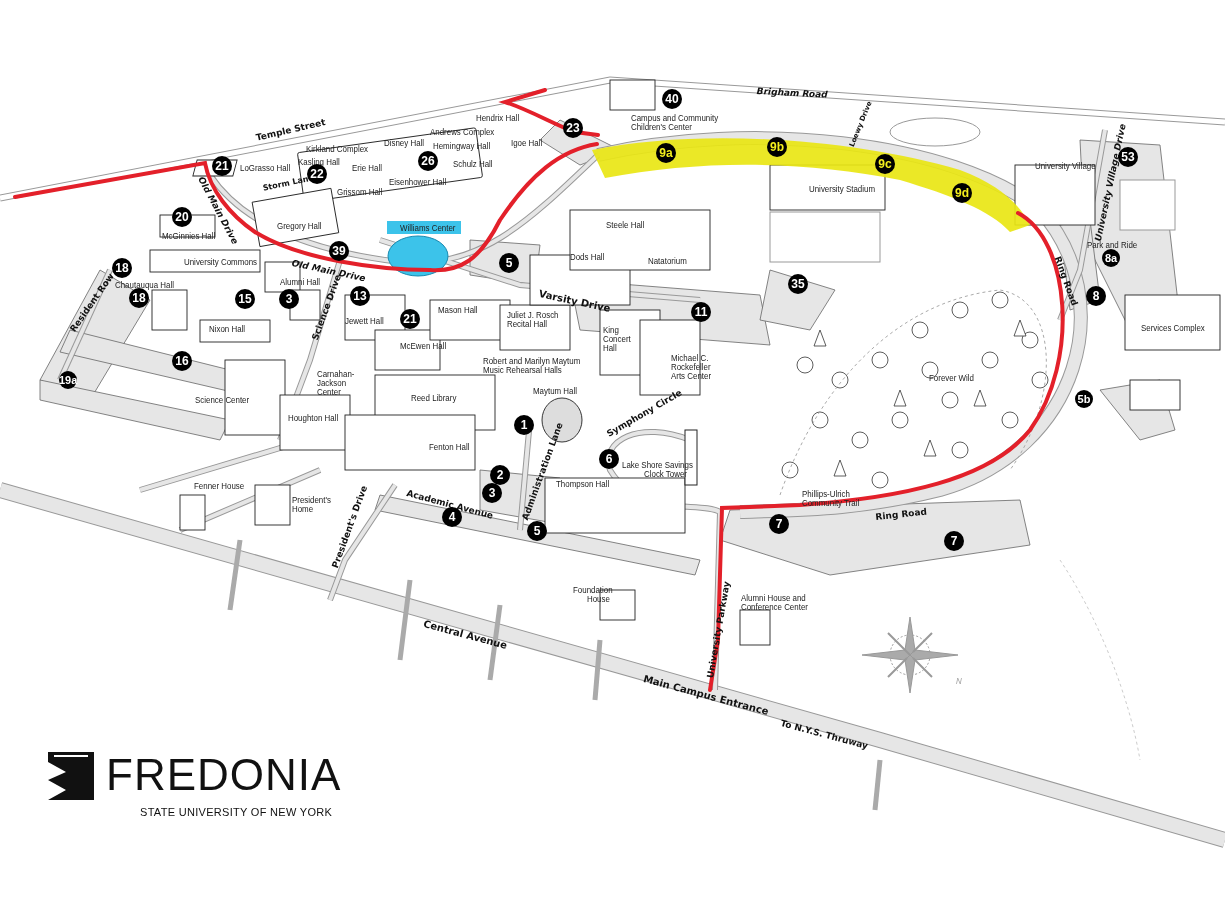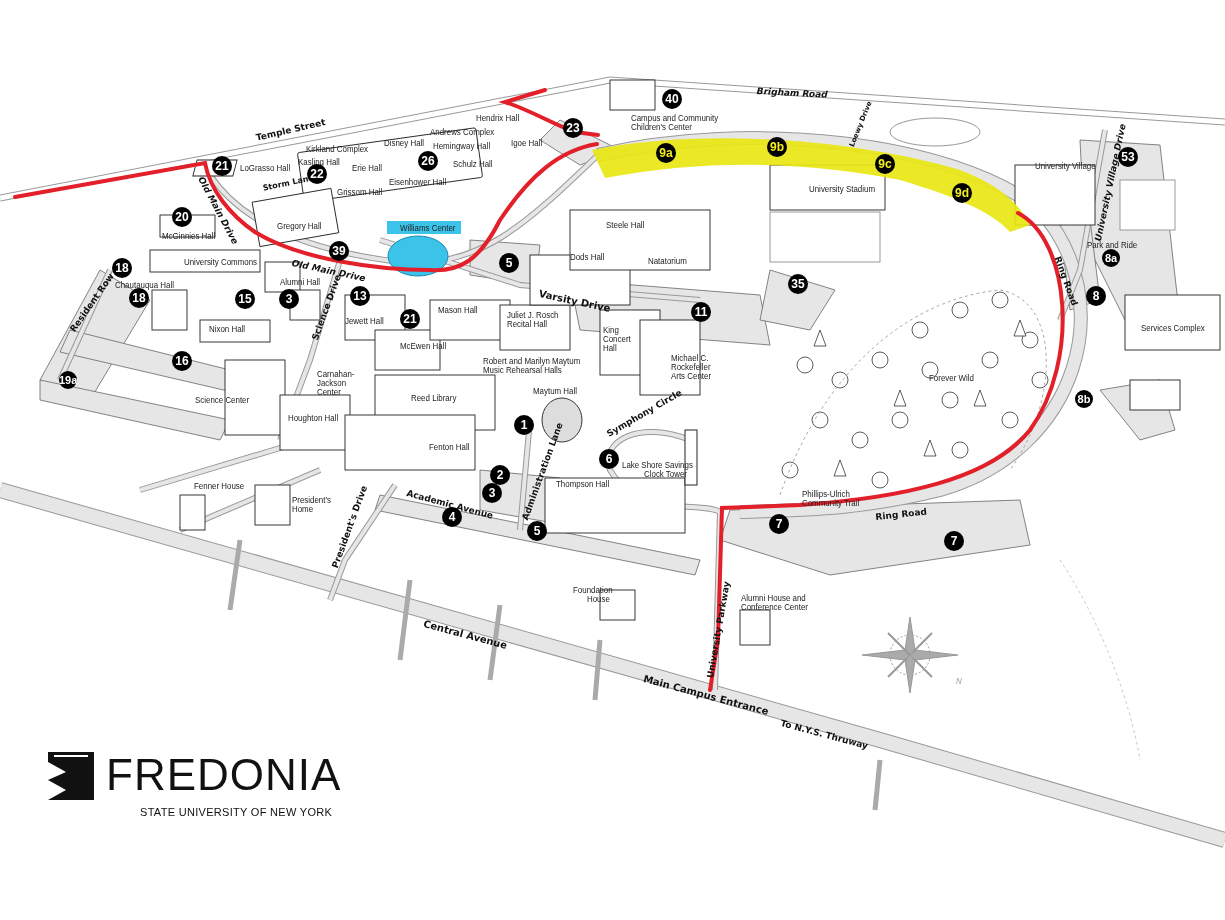--- a/index.html
+++ b/index.html
@@ -264,21 +264,21 @@
   <div class="mk" style="left:514px;top:415px">1</div>
   <div class="mk" style="left:490px;top:465px">2</div>
   <div class="mk" style="left:482px;top:483px">3</div>
   <div class="mk" style="left:442px;top:507px">4</div>
   <div class="mk" style="left:527px;top:521px">5</div>
   <div class="mk" style="left:599px;top:449px">6</div>
   <div class="mk" style="left:769px;top:514px">7</div>
   <div class="mk" style="left:944px;top:531px">7</div>
   <div class="mk" style="left:1086px;top:286px">8</div>
   <div class="mk s" style="left:1102px;top:249px">8a</div>
-  <div class="mk s" style="left:1075px;top:390px">8b</div>
+  <div class="mk s" style="left:1075px;top:390px">5b</div>
   <div class="mk y" style="left:656px;top:143px">9a</div>
   <div class="mk y" style="left:767px;top:137px">9b</div>
   <div class="mk y" style="left:875px;top:154px">9c</div>
   <div class="mk y" style="left:952px;top:183px">9d</div>
   <div class="mk" style="left:499px;top:253px">5</div>
   <div class="mk" style="left:691px;top:302px">11</div>
   <div class="mk" style="left:350px;top:286px">13</div>
   <div class="mk" style="left:279px;top:289px">3</div>
   <div class="mk" style="left:235px;top:289px">15</div>
   <div class="mk" style="left:172px;top:351px">16</div>

